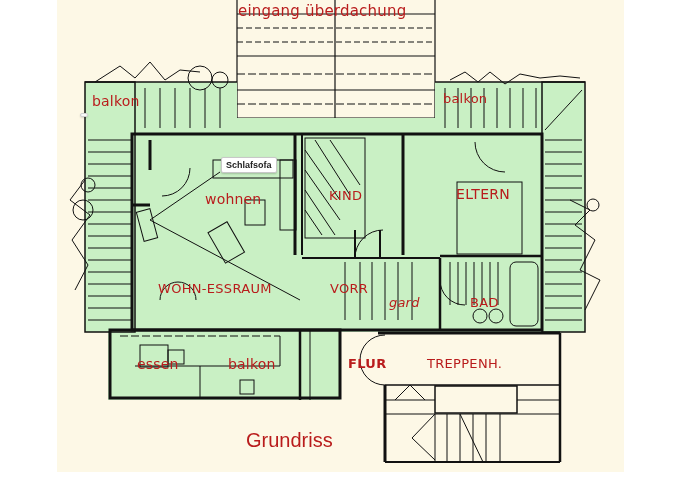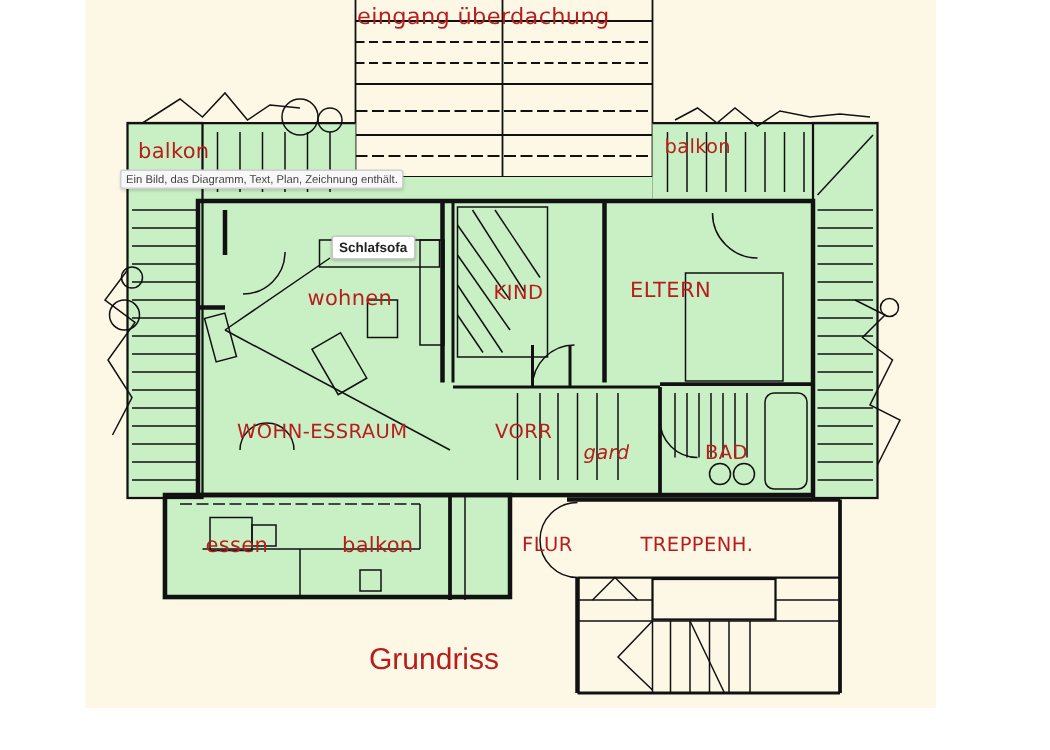--- a/index.html
+++ b/index.html
@@ -227,28 +227,27 @@
     <path d="M385 335 A22 22 0 0 0 385 385" stroke-width="1"></path>
   </g>
 </svg>
 
 <div class="lbl hand" style="left:238px;top:4px;font-size:15px;">eingang  überdachung</div>
 <div class="lbl hand" style="left:92px;top:94px;">balkon</div>
 <div class="lbl hand" style="left:443px;top:92px;font-size:13px;">balkon</div>
 <div class="lbl hand" style="left:205px;top:192px;">wohnen</div>
 <div class="lbl caps" style="left:158px;top:282px;">WOHN-ESSRAUM</div>
 <div class="lbl caps" style="left:329px;top:189px;">KIND</div>
-<div class="lbl caps" style="left:420px;top:187px;font-size:14px;">ELTERN</div>
+<div class="lbl caps" style="left:456px;top:187px;font-size:14px;">ELTERN</div>
 <div class="lbl caps" style="left:330px;top:282px;">VORR</div>
 <div class="lbl hand" style="left:389px;top:296px;font-size:13px;font-style:italic;">gard</div>
 <div class="lbl caps" style="left:470px;top:296px;">BAD</div>
 <div class="lbl hand" style="left:137px;top:357px;">essen</div>
 <div class="lbl hand" style="left:228px;top:357px;">balkon</div>
-<div class="lbl caps" style="left:348px;top:357px;">FLUR</div>
+<div class="lbl caps" style="left:348px;top:357px;font-weight:bold;">FLUR</div>
 <div class="lbl caps" style="left:427px;top:357px;">TREPPENH.</div>
 
 <div class="tag" style="left:221px;top:157px;">Schlafsofa</div>
 
 <div class="lbl title" style="left:246px;top:430px;">Grundriss</div>
 
 <div class="tooltip">
-  <div>Ein Bild, das Diagramm, Text, Plan, Zeichnung enthält.</div>
 </div>
 
 </body></html>

